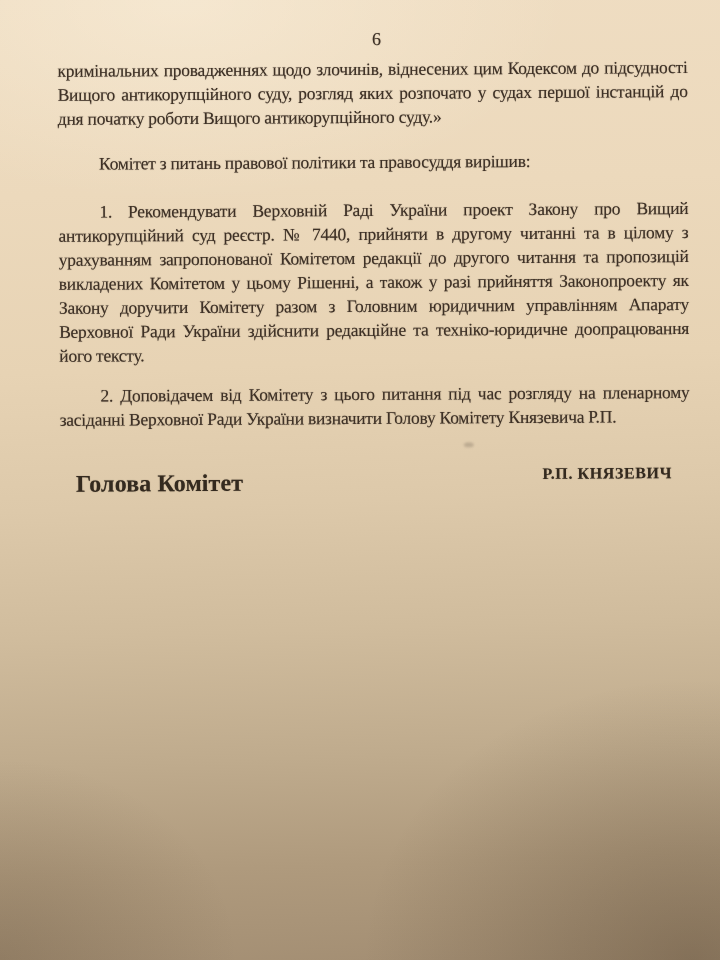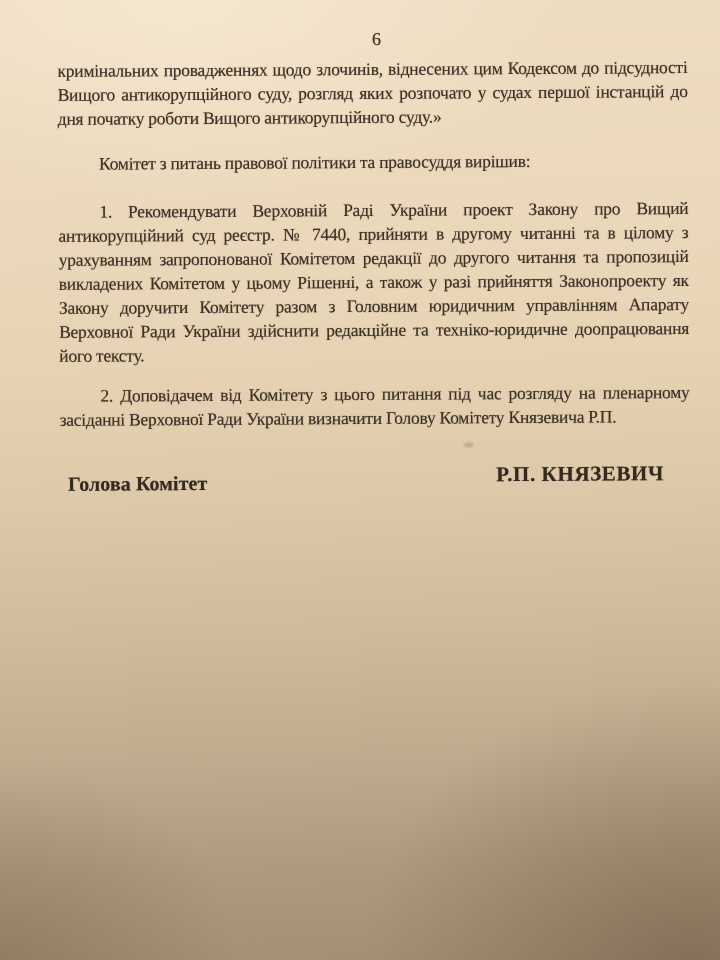--- a/index.html
+++ b/index.html
@@ -55,27 +55,27 @@
   .ind { text-indent: 41px; }
   .sigrow {
     margin-top: 40px;
     display: flex;
     justify-content: space-between;
     align-items: flex-start;
     font-weight: bold;
     color: #342a1f;
   }
   .sig-left {
-    margin-left: 8px;
-    font-size: 20px;
+    margin-left: 16px;
+    font-size: 24px;
     letter-spacing: 0.1px;
   }
   .sig-right {
-    margin-right: 26px;
-    font-size: 21px;
+    margin-right: 18px;
+    font-size: 16px;
     letter-spacing: 0.6px;
     transform: translateY(-7px);
   }
   .smudge {
     position: absolute;
     left: 464px; top: 443px;
     width: 10px; height: 5px;
     border-radius: 50%;
     background: rgba(105,92,78,0.30);
     filter: blur(1px);

